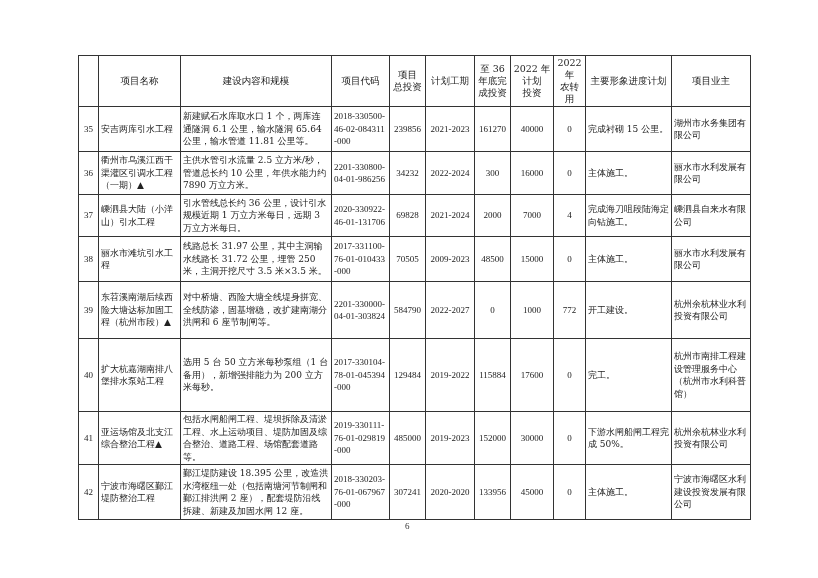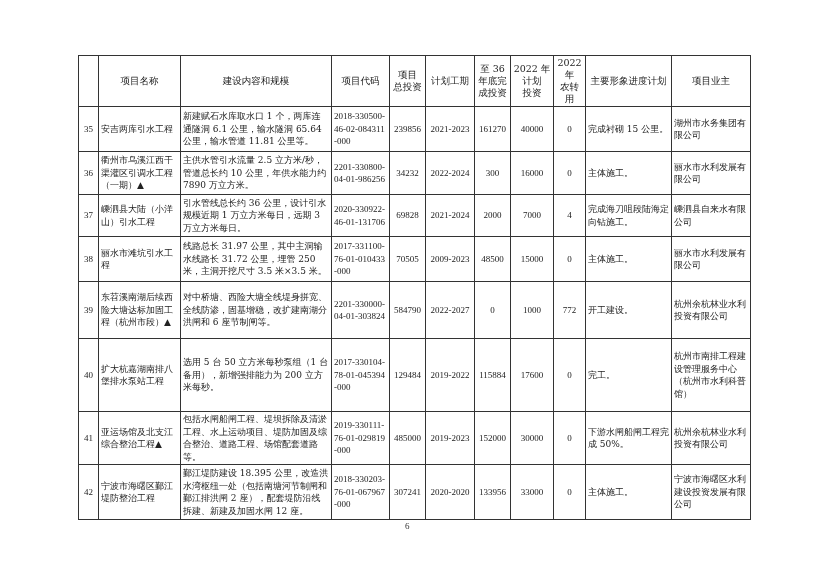--- a/index.html
+++ b/index.html
@@ -165,21 +165,21 @@
       </tr>
 
       <tr style="height:55px">
         <td class="num n">42</td>
         <td class="left">宁波市海曙区鄞江堤防整治工程</td>
         <td class="left">鄞江堤防建设 18.395 公里，改造洪水湾枢纽一处（包括南塘河节制闸和鄞江排洪闸 2 座），配套堤防沿线拆建、新建及加固水闸 12 座。</td>
         <td class="code">2018-330203-76-01-067967-000</td>
         <td class="center n">307241</td>
         <td class="center n">2020-2020</td>
         <td class="center n">133956</td>
-        <td class="center n">33000</td>
+        <td class="center n">45000</td>
         <td class="center n">0</td>
         <td class="left">主体施工。</td>
         <td class="left">宁波市海曙区水利建设投资发展有限公司</td>
       </tr>
     </tbody>
   </table>
 
   <div class="page-number">6</div>
 </div>
 

